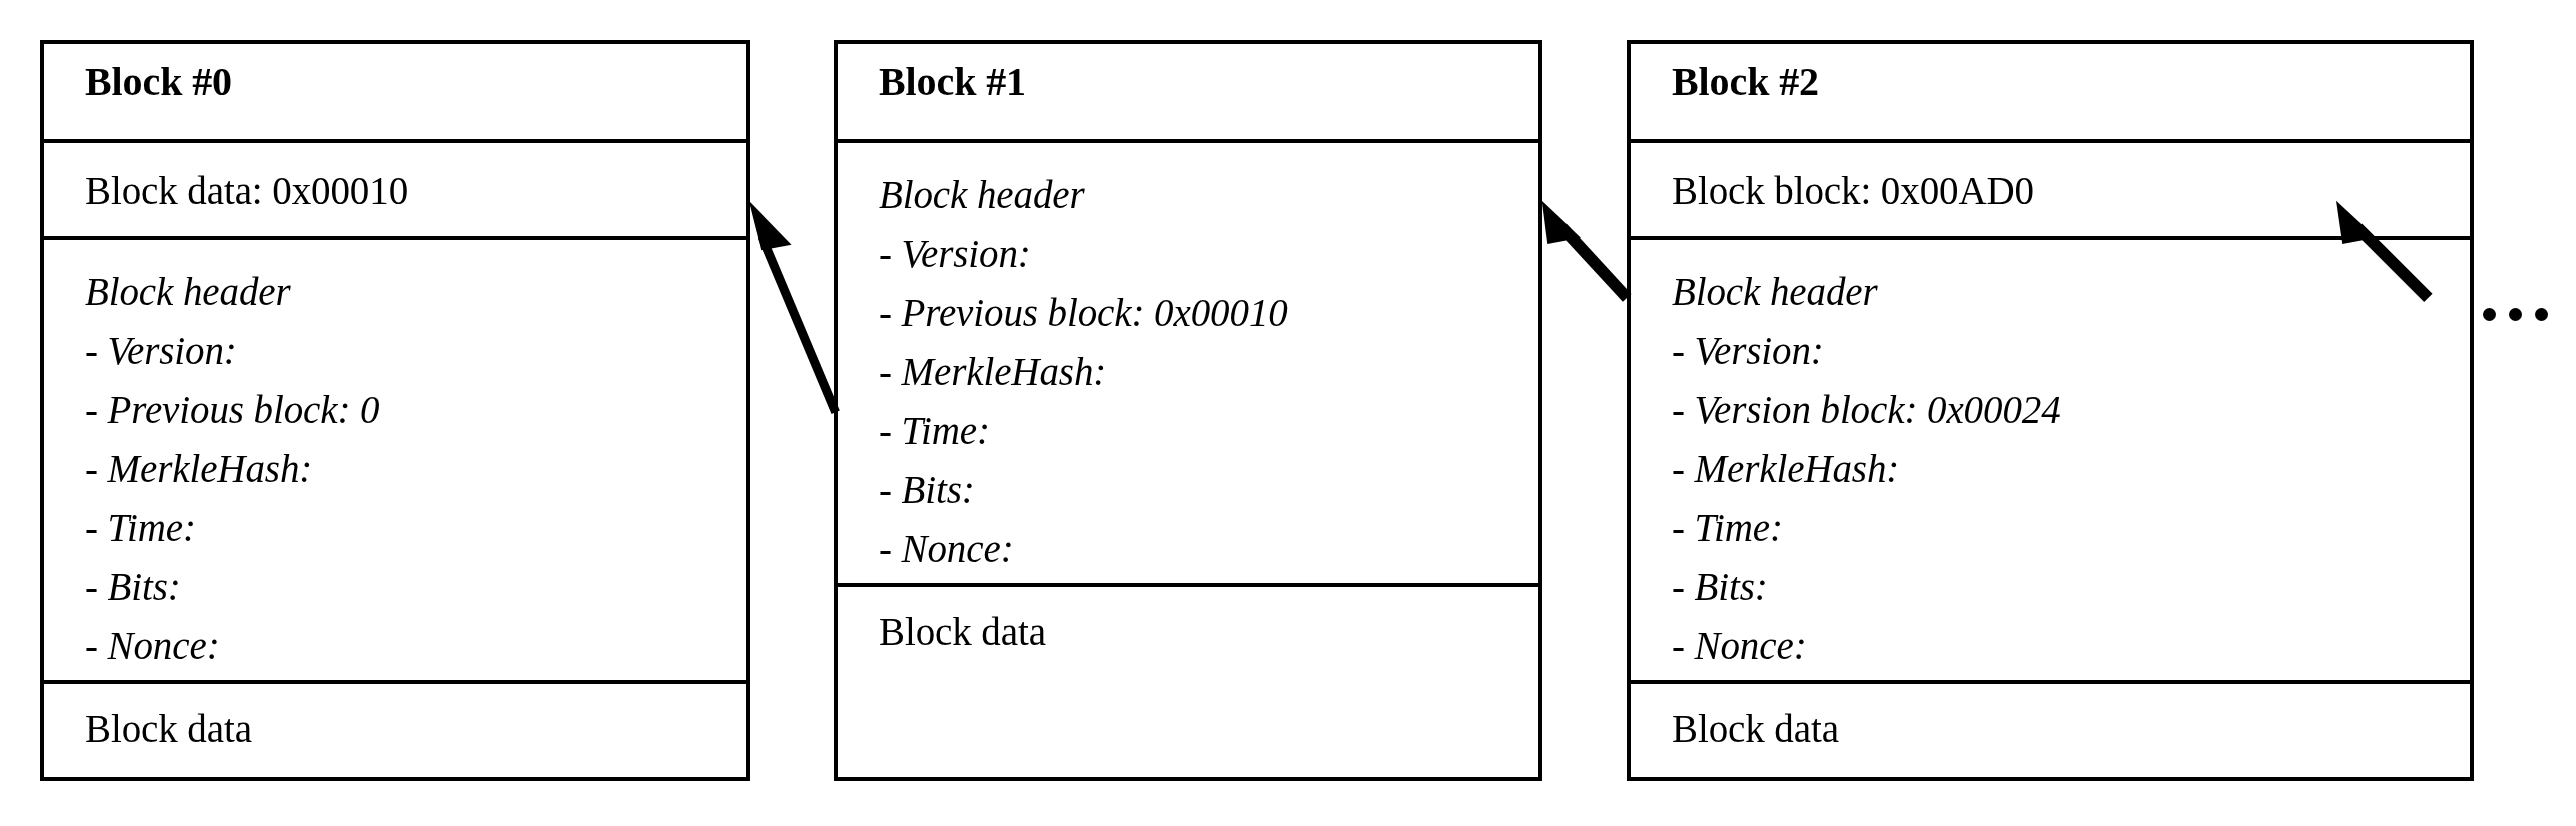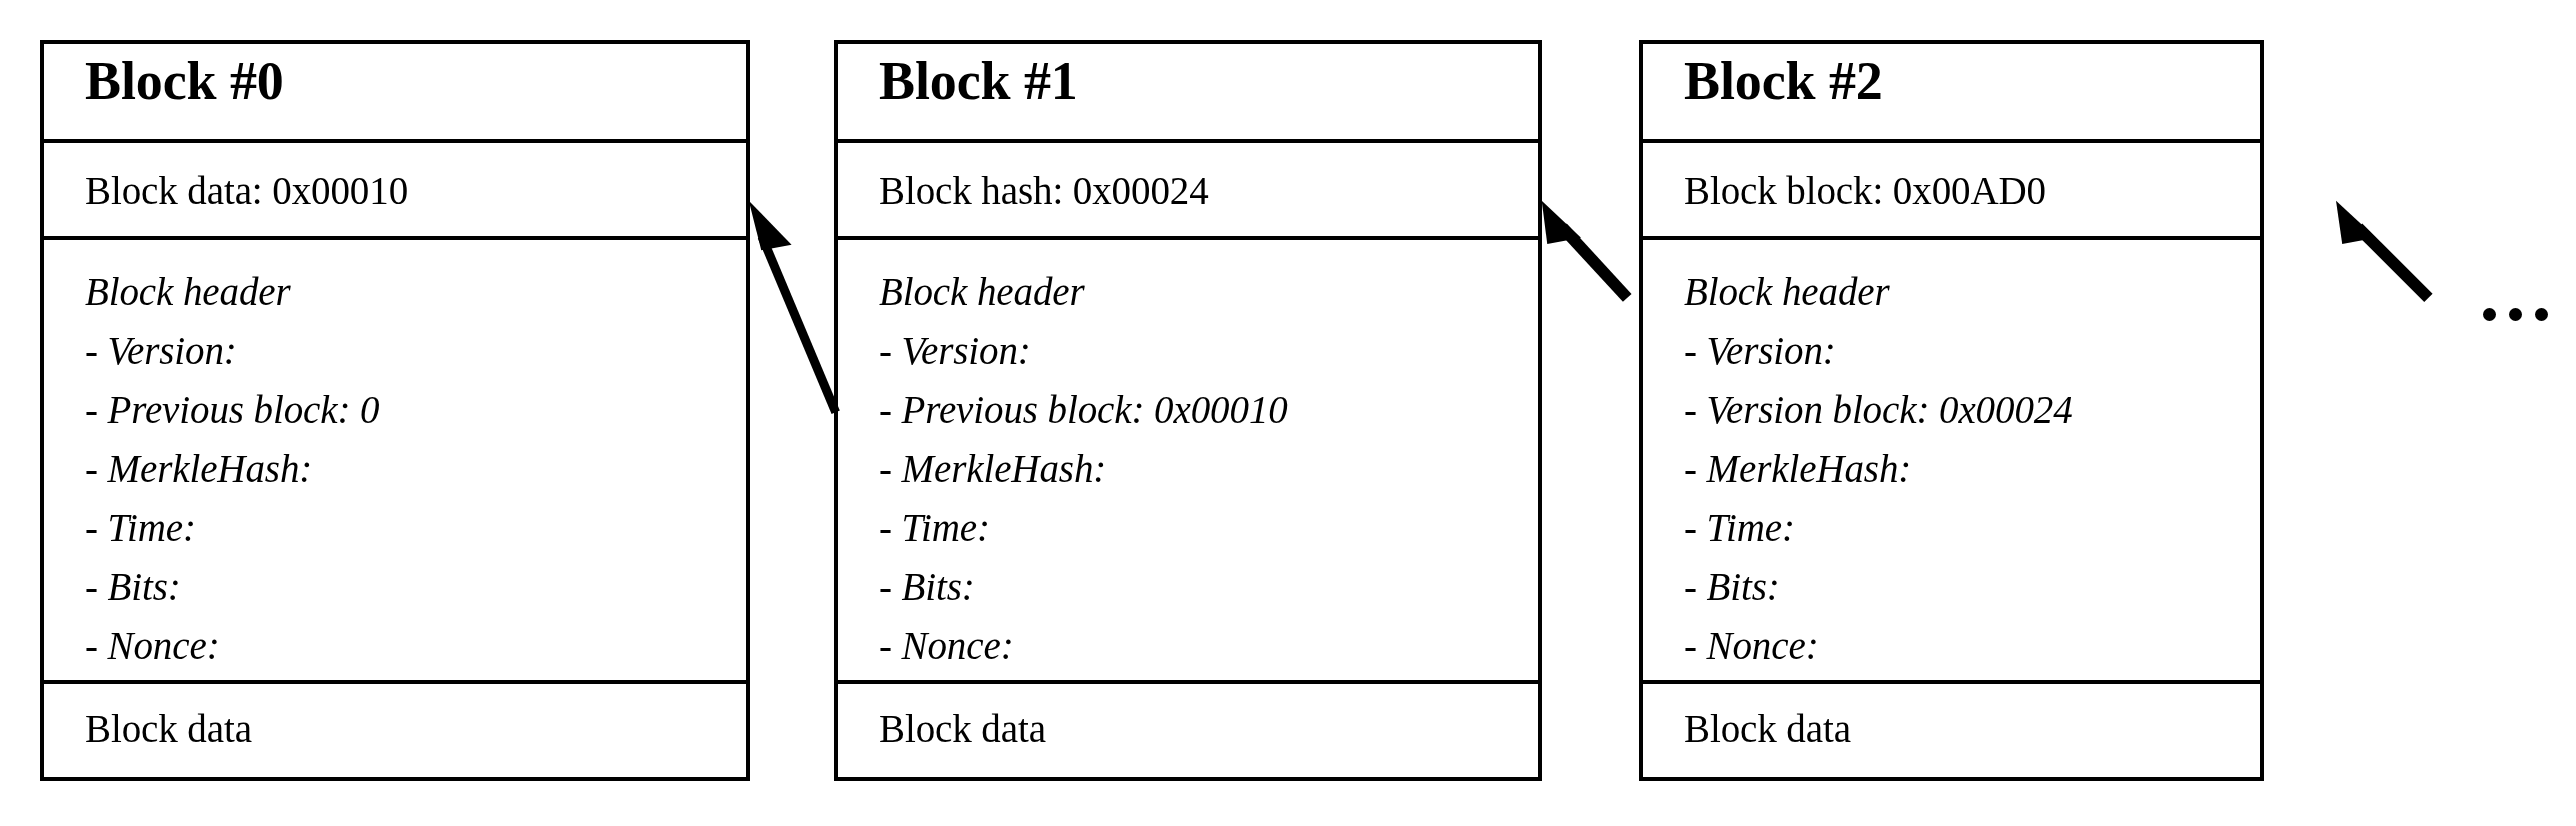--- a/index.html
+++ b/index.html
@@ -41,23 +41,23 @@
 
   .cell-text {
     position: absolute;
     left: 41px;
     white-space: nowrap;
     font-size: 39px;
     line-height: 1;
     letter-spacing: -0.1px;
   }
   .row-title .cell-text {
-    top: 10px;
+    top: 18px;
     font-weight: bold;
-    font-size: 54px;
+    font-size: 40px;
   }
   .row-hash .cell-text  { top: 27.6px; }
   .row-data .cell-text  { top: 25px; }
 
   .header-list {
     position: absolute;
     left: 41px;
     top: 22px;
     white-space: nowrap;
   }
@@ -118,40 +118,37 @@
     </div>
     <div class="row row-data">
       <span class="cell-text">Block data</span>
     </div>
   </div>
 
   <div class="block" style="left:834px; top:40px; width:708px; height:741px;">
     <div class="row row-title">
       <span class="cell-text">Block #1</span>
     </div>
-    <div class="row row-hash">
-      <span class="cell-text">Block hash: 0x00024</span>
-    </div>
     <div class="row row-header">
       <div class="header-list">
         <div class="hl-line">Block header</div>
         <div class="hl-line">- Version:</div>
         <div class="hl-line">- Previous block: 0x00010</div>
         <div class="hl-line">- MerkleHash:</div>
         <div class="hl-line">- Time:</div>
         <div class="hl-line">- Bits:</div>
         <div class="hl-line">- Nonce:</div>
       </div>
     </div>
     <div class="row row-data">
       <span class="cell-text">Block data</span>
     </div>
   </div>
 
-  <div class="block" style="left:1627px; top:40px; width:625px; height:741px;margin-left:12px;">
+  <div class="block" style="left:1627px; top:40px; width:847px; height:741px;">
     <div class="row row-title">
       <span class="cell-text">Block #2</span>
     </div>
     <div class="row row-hash">
       <span class="cell-text">Block block: 0x00AD0</span>
     </div>
     <div class="row row-header">
       <div class="header-list">
         <div class="hl-line">Block header</div>
         <div class="hl-line">- Version:</div>

